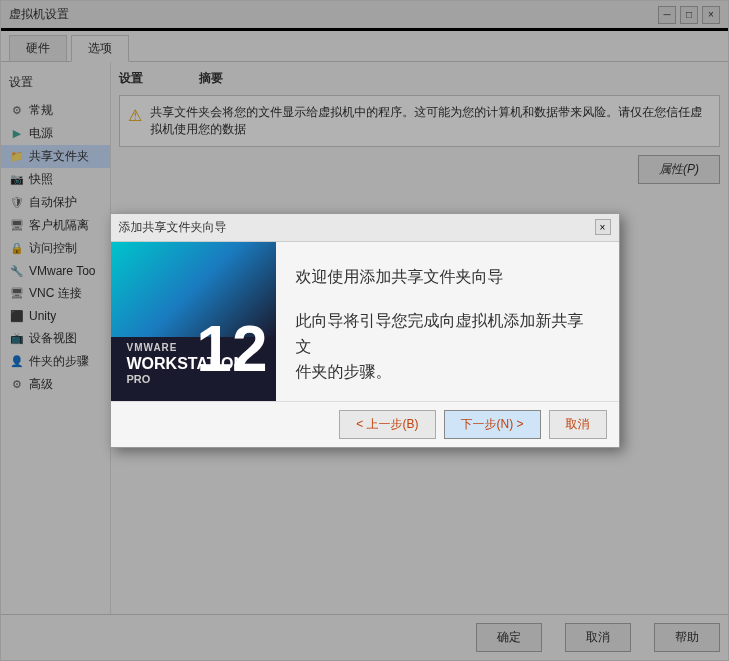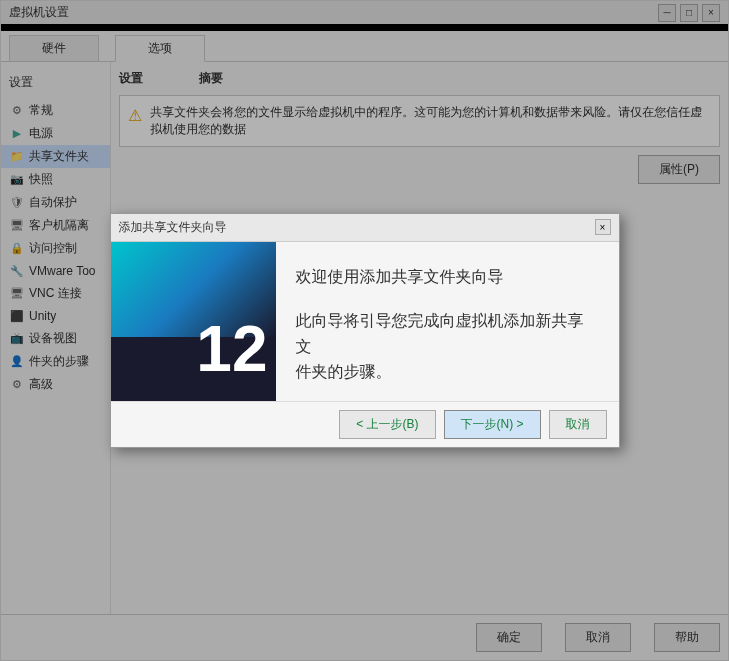--- a/index.html
+++ b/index.html
@@ -25,21 +25,21 @@
     }
 
     
     .title-bar {
       background: #e8e8e8;
       height: 30px;
       display: flex;
       align-items: center;
       justify-content: space-between;
       padding: 0 8px;
-      border-bottom: 7px solid #000000;
+      border-bottom: 3px solid #000000;
       flex-shrink: 0;
     }
     .title-bar-text {
       font-size: 12px;
       color: #333;
     }
     .title-bar-controls {
       display: flex;
       gap: 4px;
     }
@@ -58,28 +58,28 @@
 
     
     .tab-bar {
       display: flex;
       padding: 4px 8px 0;
       background: #f5f5f5;
       border-bottom: 1px solid #ccc;
       flex-shrink: 0;
     }
     .tab {
-      padding: 4px 32px;
+      padding: 4px 16px;
       border: 1px solid #ccc;
       border-bottom: none;
       background: #e8e8e8;
       cursor: pointer;
       font-size: 12px;
       color: #333;
-      margin-right: 16px;
+      margin-right: 4px;
     }
     .tab.active {
       background: #f5f5f5;
       border-bottom: 1px solid #f5f5f5;
       margin-bottom: -1px;
       z-index: 1;
     }
 
     
     .content-area {
@@ -184,20 +184,21 @@
       margin-top: 8px;
       display: flex;
       justify-content: flex-end;
     }
     .btn-properties {
       padding: 4px 12px;
       border: 1px solid #aaa;
       background: #e8e8e8;
       cursor: pointer;
       font-size: 12px;
+      font-style: italic;
     }
 
     
     .bottom-bar {
       display: flex;
       justify-content: flex-end;
       padding: 8px;
       border-top: 1px solid #ccc;
       background: #f5f5f5;
       gap: 23px;
@@ -341,21 +342,21 @@
       border-top: 1px solid #ddd;
       gap: 8px;
       background: #f5f5f5;
     }
     .btn-nav {
       padding: 5px 16px;
       border: 1px solid #aaa;
       background: #e8e8e8;
       cursor: pointer;
       font-size: 12px;
-      color: #15803d;
+      color: #c2410c;
     }
     .btn-nav.primary {
       background: #e8e8e8;
       border-color: #888;
     }
     .btn-nav.active-btn {
       background: #d0e4f8;
     }
   </style>
 </head>
@@ -464,20 +465,25 @@
 
       <div class="modal-title-bar">
         <span class="modal-title-text">添加共享文件夹向导</span>
         <div class="modal-close-btn">×</div>
       </div>
 
       <div class="modal-body">
 
         <div class="modal-brand">
           <div class="brand-bg-shape"></div>
+          <div class="brand-text-area">
+            <div class="brand-vmware">VMWARE</div>
+            <div class="brand-workstation">WORKSTATION</div>
+            <div class="brand-pro">PRO</div>
+          </div>
           <div class="brand-number">12</div>
         </div>
 
         <div class="modal-content">
           <div class="modal-heading">欢迎使用添加共享文件夹向导</div>
           <div class="modal-desc" style="white-space: pre-line;">此向导将引导您完成向虚拟机添加新共享文
 件夹的步骤。</div>
         </div>
       </div>
 

